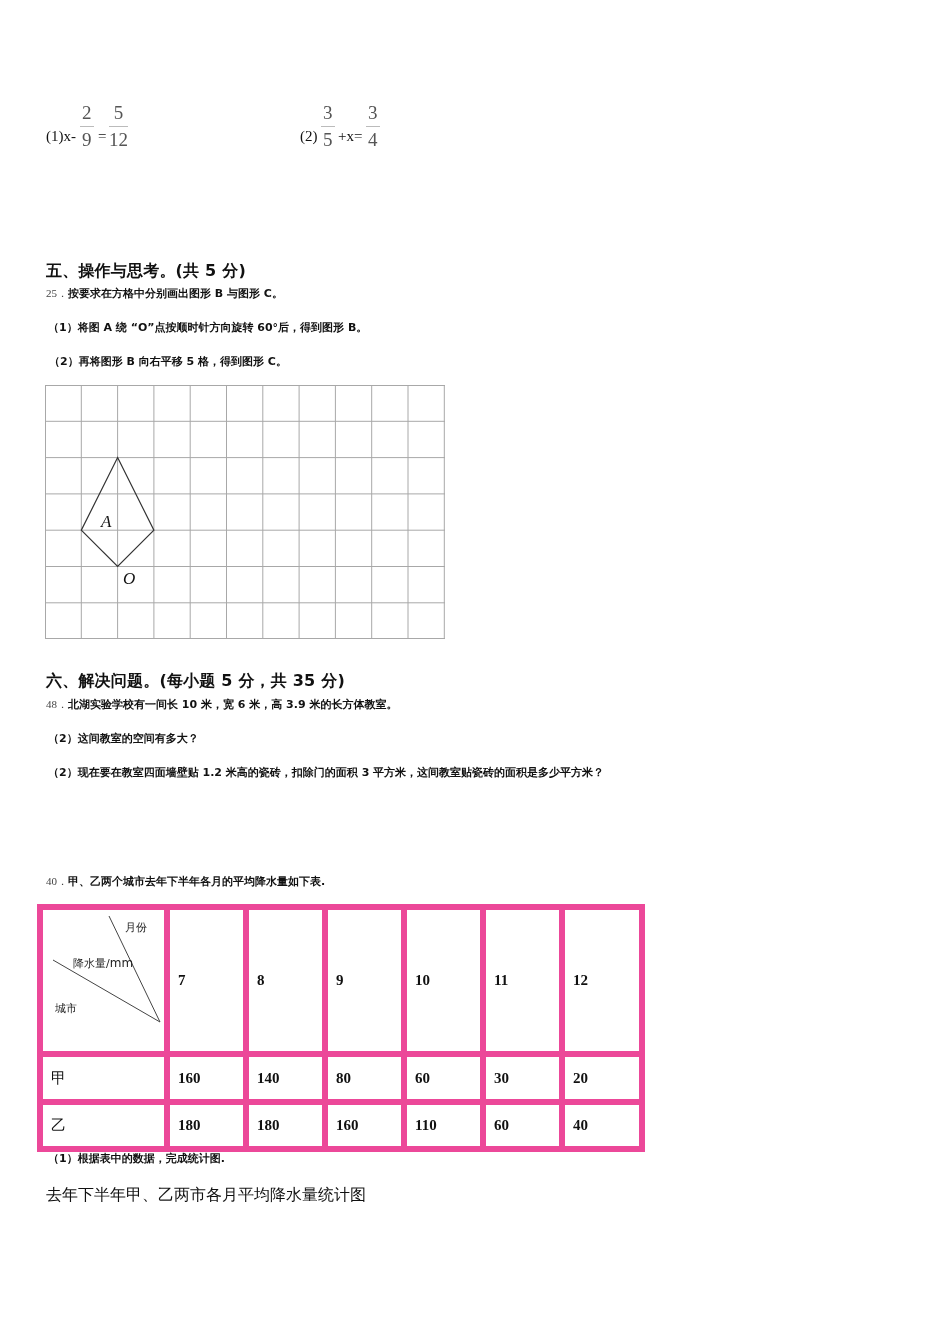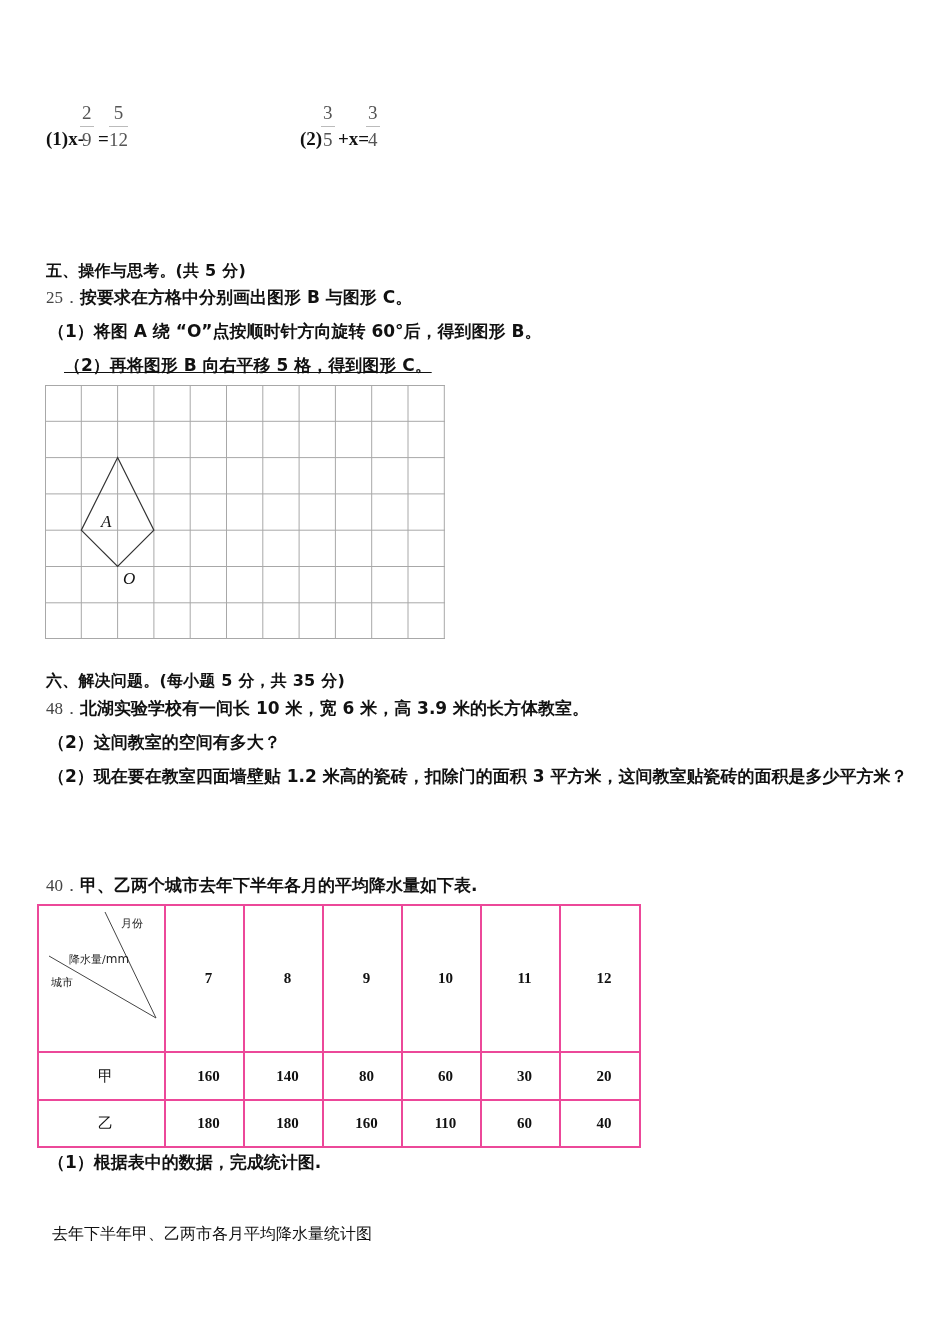--- a/index.html
+++ b/index.html
@@ -5,43 +5,43 @@
   html, body { margin: 0; padding: 0; background: #ffffff; }
   body {
     width: 950px; height: 1344px; position: relative; overflow: hidden;
     font-family: "Liberation Serif", "DejaVu Serif", serif;
     color: #111;
   }
   .abs { position: absolute; white-space: nowrap; }
   .qnum { color: #444; font-weight: normal; font-family: "Liberation Serif", serif; }
 
   
-  .eq { font-size: 19px; font-weight: bold; }
+  .eq { font-size: 15px; font-weight: normal; }
   .frac {
     position: absolute; display: flex; flex-direction: column; align-items: center;
     color: #555; font-weight: normal; font-size: 19px; line-height: 1;
   }
   .frac .num { padding: 0 2px 4px 2px; }
   .frac .bar { height: 1px; background: #bbb; align-self: stretch; }
   .frac .den { padding-top: 3px; }
   .heading { font-size: 16px; font-family: "DejaVu Sans", sans-serif; font-weight: bold; letter-spacing: 0.2px; }
-  .line { font-size: 17px; font-weight: bold; font-family: "DejaVu Sans", sans-serif; }
+  .line { font-size: 11px; font-weight: bold; font-family: "DejaVu Sans", sans-serif; }
 
   
   #grid { position: absolute; left: 45px; top: 385px; }
 
   
   table.rain {
     position: absolute; left: 37px; top: 904px;
     border-collapse: collapse; table-layout: fixed;
     width: 602px;
   }
   table.rain td {
-    border: 2px solid #ec4899; padding: 0 0 0 8px;
-    font-size: 15px; font-weight: bold; vertical-align: middle; text-align: center;
+    border: 6px solid #ec4899; padding: 0 0 0 8px;
+    font-size: 15px; font-weight: bold; vertical-align: middle; text-align: left;
   }
   table.rain td.rowhead { font-weight: normal; font-family: "DejaVu Sans", sans-serif; font-size: 15px; }
   .diag { position: relative; padding: 0 !important; }
   .diag svg { position: absolute; left: 0; top: 0; }
   .diag .lbl { position: absolute; font-size: 11px; font-family: "DejaVu Sans", sans-serif; font-weight: normal; color: #222; }
   .diag .lbl small { font-size: 12px; }
 </style>
 </head>
 <body>
 
@@ -74,21 +74,21 @@
     <span class="den">4</span>
   </div>
 </div>
 
 <div class="abs heading" style="left:46px; top:261px;">五、操作与思考。(共 5 分)</div>
 
 <div class="abs line" style="left:46px; top:286px;">
   <span class="qnum">25．</span><span>按要求在方格中分别画出图形 B 与图形 C。</span>
 </div>
 <div class="abs line" style="left:48px; top:320px;">（1）将图 A 绕 “O”点按顺时针方向旋转 60°后，得到图形 B。</div>
-<div class="abs line" style="left:64px; top:354px;text-decoration:underline;">（2）再将图形 B 向右平移 5 格，得到图形 C。</div>
+<div class="abs line" style="left:49px; top:354px;">（2）再将图形 B 向右平移 5 格，得到图形 C。</div>
 
 <svg id="grid" width="400" height="256" viewBox="0 0 400 256">
   <g stroke="#a8a8a8" stroke-width="1" fill="none">
 
     <line x1="0.5" y1="0" x2="0.5" y2="254"></line>
     <line x1="36.3" y1="0" x2="36.3" y2="254"></line>
     <line x1="72.6" y1="0" x2="72.6" y2="254"></line>
     <line x1="108.9" y1="0" x2="108.9" y2="254"></line>
     <line x1="145.2" y1="0" x2="145.2" y2="254"></line>
     <line x1="181.5" y1="0" x2="181.5" y2="254"></line>
@@ -138,21 +138,21 @@
   </colgroup>
   <tbody>
       <tr style="height:147px">
     <td class="diag">
       <svg width="127" height="147" viewBox="0 0 127 147">
         <line x1="66" y1="6" x2="117" y2="112" stroke="#444" stroke-width="1"></line>
         <line x1="10" y1="50" x2="117" y2="112" stroke="#444" stroke-width="1"></line>
       </svg>
       <span class="lbl" style="left:82px; top:10px;">月份</span>
       <span class="lbl" style="left:30px; top:46px;"><span>降水量/</span><small>mm</small></span>
-      <span class="lbl" style="left:12px; top:69px;">城市</span>
+      <span class="lbl" style="left:12px; top:91px;">城市</span>
     </td>
     <td>7</td>
     <td>8</td>
     <td>9</td>
     <td>10</td>
     <td>11</td>
     <td>12</td>
   </tr>
   <tr style="height:48px">
     <td class="rowhead">甲</td>
@@ -169,13 +169,13 @@
     <td>180</td>
     <td>160</td>
     <td>110</td>
     <td>60</td>
     <td>40</td>
   </tr>
 </tbody>
   </table>
 
 <div class="abs line" style="left:48px; top:1151px;text-align:center;">（1）根据表中的数据，完成统计图.</div>
-<div class="abs" style="left:52px; top:1185px; font-size:16px; font-family:Liberation Mono, monospace;margin-top:39px;">去年下半年甲、乙两市各月平均降水量统计图</div>
+<div class="abs" style="left:46px; top:1185px; font-size:16px; font-family:Liberation Mono, monospace;">去年下半年甲、乙两市各月平均降水量统计图</div>
 
 </body></html>

